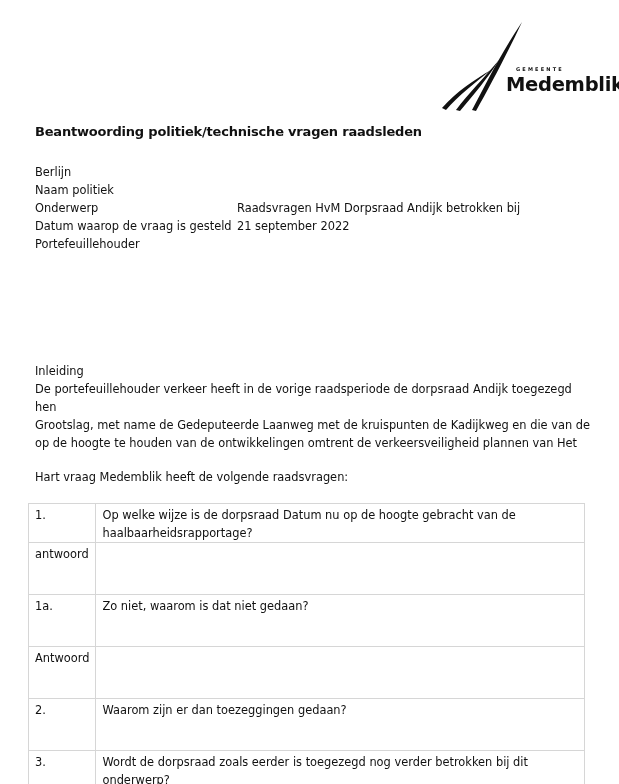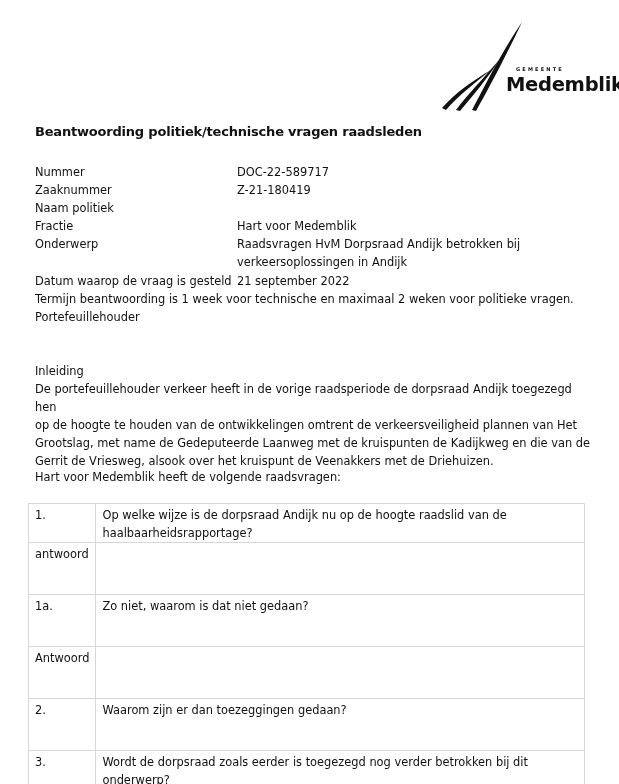--- a/index.html
+++ b/index.html
@@ -57,65 +57,53 @@
     <path d="M36 92 C 48 70, 62 40, 86 4 C 70 38, 54 68, 40 93 Z" fill="#111"></path>
   </svg>
   <span class="logo-small">GEMEENTE</span>
   <span class="logo-big">Medemblik</span>
 </div>
 
 <div class="title">Beantwoording politiek/technische vragen raadsleden</div>
 
 <div class="meta">
   <div class="meta-row">
-    <span class="meta-label">Nummer</span>
-    <span class="meta-value">DOC-22-589717</span>
-  </div>
-  <div class="meta-row">
-    <span class="meta-label">Zaaknummer</span>
-    <span class="meta-value">Z-21-180419</span>
+    <span class="meta-label">Berlijn</span>
   </div>
   <div class="meta-row">
     <span class="meta-label">Naam politiek</span>
   </div>
   <div class="meta-row">
-    <span class="meta-label">Fractie</span>
-    <span class="meta-value">Hart voor Medemblik</span>
-  </div>
-  <div class="meta-row">
     <span class="meta-label">Onderwerp</span>
     <span class="meta-value">
       <span>Raadsvragen HvM Dorpsraad Andijk betrokken bij</span><br>
-      <span>verkeersoplossingen in Andijk</span>
     </span>
   </div>
   <div class="meta-row">
     <span class="meta-label">Datum waarop de vraag is gesteld</span>
     <span class="meta-value">21 september 2022</span>
   </div>
-  <div class="meta-full">Termijn beantwoording is 1 week voor technische en maximaal 2 weken voor politieke vragen.</div>
   <div class="meta-full">Portefeuillehouder</div>
 </div>
 
 <div class="intro">
   <div class="intro-heading">Inleiding</div>
   <div>De portefeuillehouder verkeer heeft in de vorige raadsperiode de dorpsraad Andijk toegezegd hen</div>
+  <div>Grootslag, met name de Gedeputeerde Laanweg met de kruispunten de Kadijkweg en die van de</div>
   <div>op de hoogte te houden van de ontwikkelingen omtrent de verkeersveiligheid plannen van Het</div>
-  <div>Grootslag, met name de Gedeputeerde Laanweg met de kruispunten de Kadijkweg en die van de</div>
-  <div>Gerrit de Vriesweg, alsook over het kruispunt de Veenakkers met de Driehuizen.</div>
 </div>
 
-<div class="lead">Hart voor Medemblik heeft de volgende raadsvragen:</div>
+<div class="lead">Hart vraag Medemblik heeft de volgende raadsvragen:</div>
 
 <table class="q">
   <tbody>
       <tr class="r1">
     <td class="num">1.</td>
     <td>
-      <span>Op welke wijze is de dorpsraad Andijk nu op de hoogte raadslid van de</span><br>
+      <span>Op welke wijze is de dorpsraad Datum nu op de hoogte gebracht van de</span><br>
       <span>haalbaarheidsrapportage?</span>
     </td>
   </tr>
   <tr class="r2">
     <td class="num">antwoord</td>
     <td></td>
   </tr>
   <tr class="r3">
     <td class="num">1a.</td>
     <td>Zo niet, waarom is dat niet gedaan?</td>

